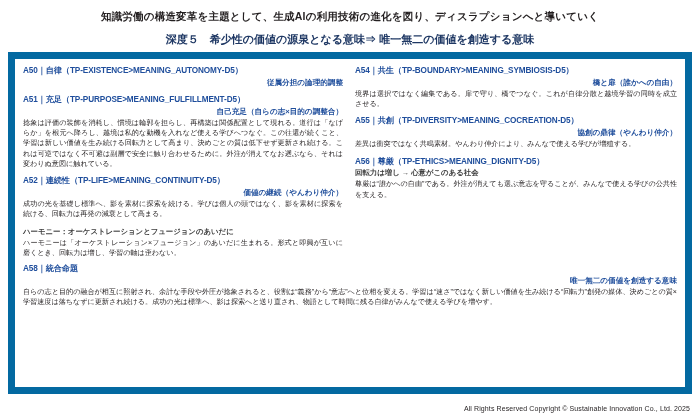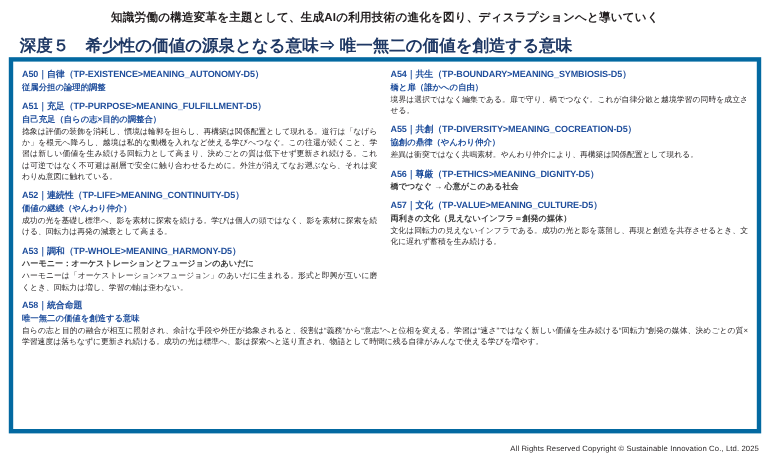--- a/index.html
+++ b/index.html
@@ -24,33 +24,34 @@
   .headline {
     text-align: center;
     font-size: 10.5px;
     font-weight: 700;
     letter-spacing: 0.2px;
     color: #231f20;
     padding: 9px 18px 0 18px;
     line-height: 1.4;
   }
   .subhead {
-    font-size: 15px;
+    text-align: center;
+    font-size: 11px;
     font-weight: 700;
     color: #1f3864;
     padding: 8px 18px 5px 18px;
     line-height: 1.3;
   }
   .frame {
     position: absolute;
     left: 8px;
     right: 8px;
     top: 52px;
     bottom: 26px;
-    border: 4px solid #0369a1;
+    border: 7px solid #0369a1;
     box-sizing: border-box;
     padding: 7px 8px 4px 8px;
   }
   .cols {
     display: flex;
     gap: 10px;
     align-items: flex-start;
   }
   .col {
     width: 50%;
@@ -68,20 +69,21 @@
     line-height: 1.3;
     margin-bottom: 1px;
     letter-spacing: -0.1px;
   }
   .sub {
     font-size: 7.6px;
     font-weight: 700;
     color: #1f4e9c;
     line-height: 1.35;
     margin-bottom: 1px;
+    text-align: right;
   }
   .sub2 {
     font-size: 7.4px;
     font-weight: 700;
     color: #3b3b3b;
     line-height: 1.35;
     margin-bottom: 1px;
   }
   .body {
     font-size: 7.1px;
@@ -127,51 +129,46 @@
           <div class="body">捻象は評価の装飾を消耗し、慣境は輪郭を担らし、再構築は関係配置として現れる。道行は「なげらか」を根元へ降ろし、越境は私的な動機を入れなど使える学びへつなぐ。この往還が続くこと、学習は新しい価値を生み続ける回転力として高まり、決めごとの質は低下せず更新され続ける。これは可逆ではなく不可避は副層で安全に触り合わせるために。外注が消えてなお遡ぶなら、それは変わりぬ意図に触れている。</div>
         </div>
 
         <div class="entry">
           <div class="code">A52｜連続性（TP-LIFE&gt;MEANING_CONTINUITY-D5）</div>
           <div class="sub">価値の継続（やんわり仲介）</div>
           <div class="body">成功の光を基礎し標準へ、影を素材に探索を続ける。学びは個人の頭ではなく、影を素材に探索を続ける、回転力は再発の減衰として高まる。</div>
         </div>
 
         <div class="entry">
-          <div class="code">A53｜調和（TP-WHOLE&gt;MEANING_HARMONY-D5）</div>
           <div class="sub2">ハーモニー：オーケストレーションとフュージョンのあいだに</div>
           <div class="body">ハーモニーは「オーケストレーション×フュージョン」のあいだに生まれる。形式と即興が互いに磨くとき、回転力は増し、学習の軸は歪わない。</div>
         </div>
 
       </div>
 
       <div class="col right">
 
         <div class="entry">
           <div class="code">A54｜共生（TP-BOUNDARY&gt;MEANING_SYMBIOSIS-D5）</div>
           <div class="sub">橋と扉（誰かへの自由）</div>
           <div class="body">境界は選択ではなく編集である。扉で守り、橋でつなぐ。これが自律分散と越境学習の同時を成立させる。</div>
         </div>
 
         <div class="entry">
           <div class="code">A55｜共創（TP-DIVERSITY&gt;MEANING_COCREATION-D5）</div>
           <div class="sub">協創の鼎律（やんわり仲介）</div>
-          <div class="body">差異は衝突ではなく共鳴素材。やんわり仲介により、再構築は関係配置として現れる。</div>
+          <div class="body">差異は衝突ではなく共鳴素材。やんわり仲介により、みんなで使える学びが増殖する。</div>
         </div>
 
         <div class="entry">
           <div class="code">A56｜尊厳（TP-ETHICS&gt;MEANING_DIGNITY-D5）</div>
-          <div class="sub2">橋でつなぐ → 心意がこのある社会</div>
+          <div class="sub2">回転力は増し → 心意がこのある社会</div>
+          <div class="body">尊厳は“誰かへの自由”である。外注が消えても選ぶ意志を守ることが、みんなで使える学びの公共性を支える。</div>
         </div>
 
-        <div class="entry">
-          <div class="code">A57｜文化（TP-VALUE&gt;MEANING_CULTURE-D5）</div>
-          <div class="sub2">両利きの文化（見えないインフラ＝創発の媒体）</div>
-          <div class="body">文化は回転力の見えないインフラである。成功の光と影を蒸留し、再現と創造を共存させるとき、文化に遅れず蓄積を生み続ける。</div>
-        </div>
 
       </div>
 
     </div>
 
     <div class="entry full">
       <div class="code">A58｜統合命題</div>
       <div class="sub">唯一無二の価値を創造する意味</div>
       <div class="body">自らの志と目的の融合が相互に照射され、余計な手段や外圧が捻象されると、役割は“義務”から“意志”へと位相を変える。学習は“速さ”ではなく新しい価値を生み続ける“回転力”創発の媒体、決めごとの質×学習速度は落ちなずに更新され続ける。成功の光は標準へ、影は探索へと送り直され、物語として時間に残る自律がみんなで使える学びを増やす。</div>
     </div>

